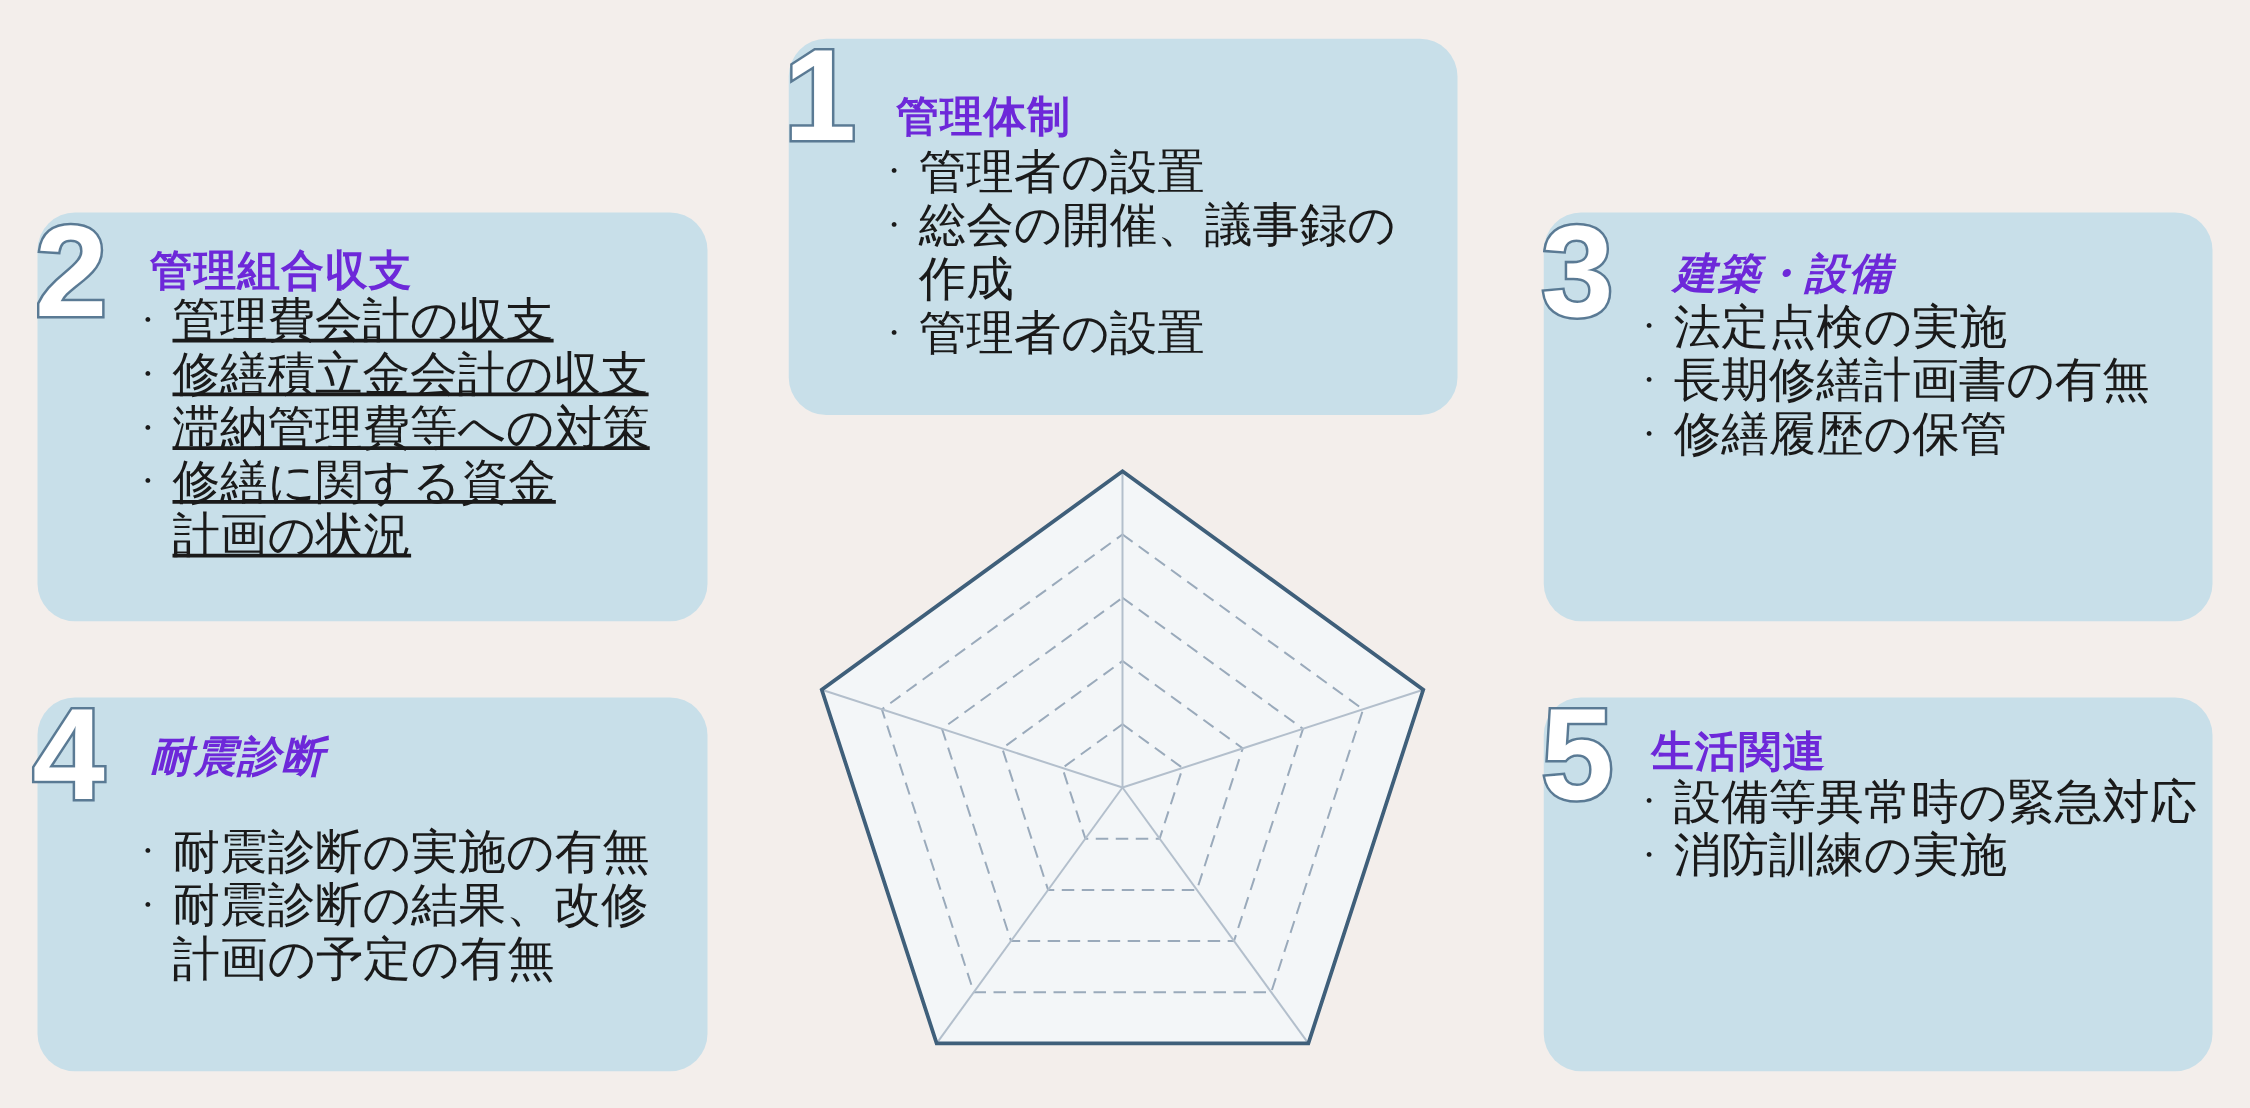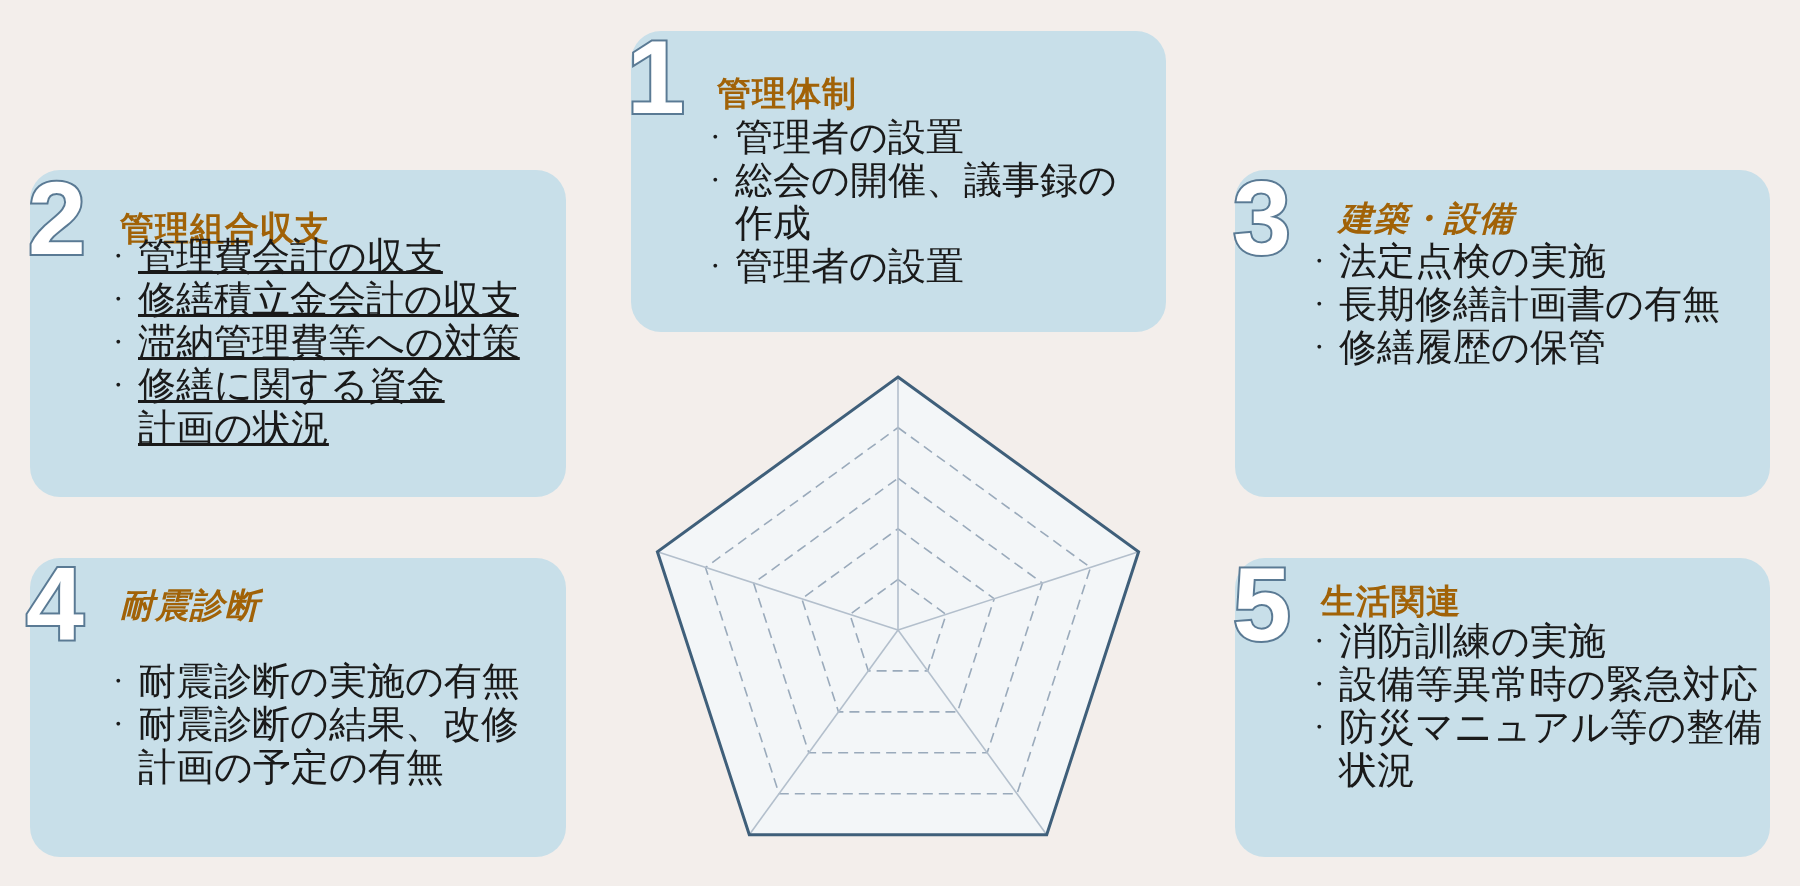--- a/index.html
+++ b/index.html
@@ -28,21 +28,21 @@
       line-height: 1;
       color: #ffffff;
       -webkit-text-stroke: 4px #5a7a94;
       paint-order: stroke fill;
       letter-spacing: -2px;
     }
     .card .title {
       position: absolute;
       font-weight: bold;
       font-size: 34px;
-      color: #a16207;
+      color: #6d28d9;
       letter-spacing: 1px;
       white-space: nowrap;
     }
     .card ul {
       position: absolute;
       list-style: none;
       margin: 0;
       padding: 0;
       font-size: 38px;
       line-height: 43px;
@@ -65,21 +65,21 @@
     #card-2 { left: 30px; top: 170px; width: 536px; height: 327px; }
     #card-3 { left: 1235px; top: 170px; width: 535px; height: 327px; }
     #card-4 { left: 30px; top: 558px; width: 536px; height: 299px; }
     #card-5 { left: 1235px; top: 558px; width: 535px; height: 299px; }
 
     #card-1 .num { left: -4px; top: -6px; }
     #card-1 .title { left: 86px; top: 40px; }
     #card-1 ul { left: 82px; top: 85px; }
 
     #card-2 .num { left: -2px; top: -4px; }
-    #card-2 .title { left: 90px; top: 36px; }
+    #card-2 .title { left: 90px; top: 24px; }
     #card-2 ul { left: 86px; top: 65px; text-decoration: underline; }
 
     #card-3 .num { left: -2px; top: -4px; }
     #card-3 .title { left: 104px; top: 26px; font-style: italic; }
     #card-3 ul { left: 82px; top: 70px; }
 
     #card-4 .num { left: -4px; top: -6px; }
     #card-4 .title { left: 90px; top: 25px; font-style: italic; }
     #card-4 ul { left: 86px; top: 62px; margin-top: 40px; }
 
@@ -138,24 +138,22 @@
     <li>耐震診断の実施の有無</li>
     <li>耐震診断の結果、改修
 計画の予定の有無</li>
   </ul>
 </div>
 
 <div id="card-5" class="card">
   <div class="num">5</div>
   <div class="title">生活関連</div>
   <ul>
+    <li>設備等異常時の緊急対応</li>
     <li>消防訓練の実施</li>
-    <li>設備等異常時の緊急対応</li>
-    <li>防災マニュアル等の整備
-状況</li>
   </ul>
 </div>
 
 <svg id="radar" viewBox="630 360 540 520" xmlns="http://www.w3.org/2000/svg">
   <g id="radar-outer">
       <polygon points="898.0,377.0 1138.6,551.8 1046.7,834.7 749.3,834.7 657.4,551.8" fill="#f3f6f8" stroke="none"></polygon>
     </g>
   <g id="radar-rings">
       <polygon points="898.0,579.4 946.1,614.4 927.7,670.9 868.3,670.9 849.9,614.4" fill="none" stroke="#9aaabb" stroke-width="1.6" stroke-dasharray="10 6"></polygon>
       <polygon points="898.0,528.8 994.2,598.7 957.5,711.9 838.5,711.9 801.8,598.7" fill="none" stroke="#9aaabb" stroke-width="1.6" stroke-dasharray="10 6"></polygon>

